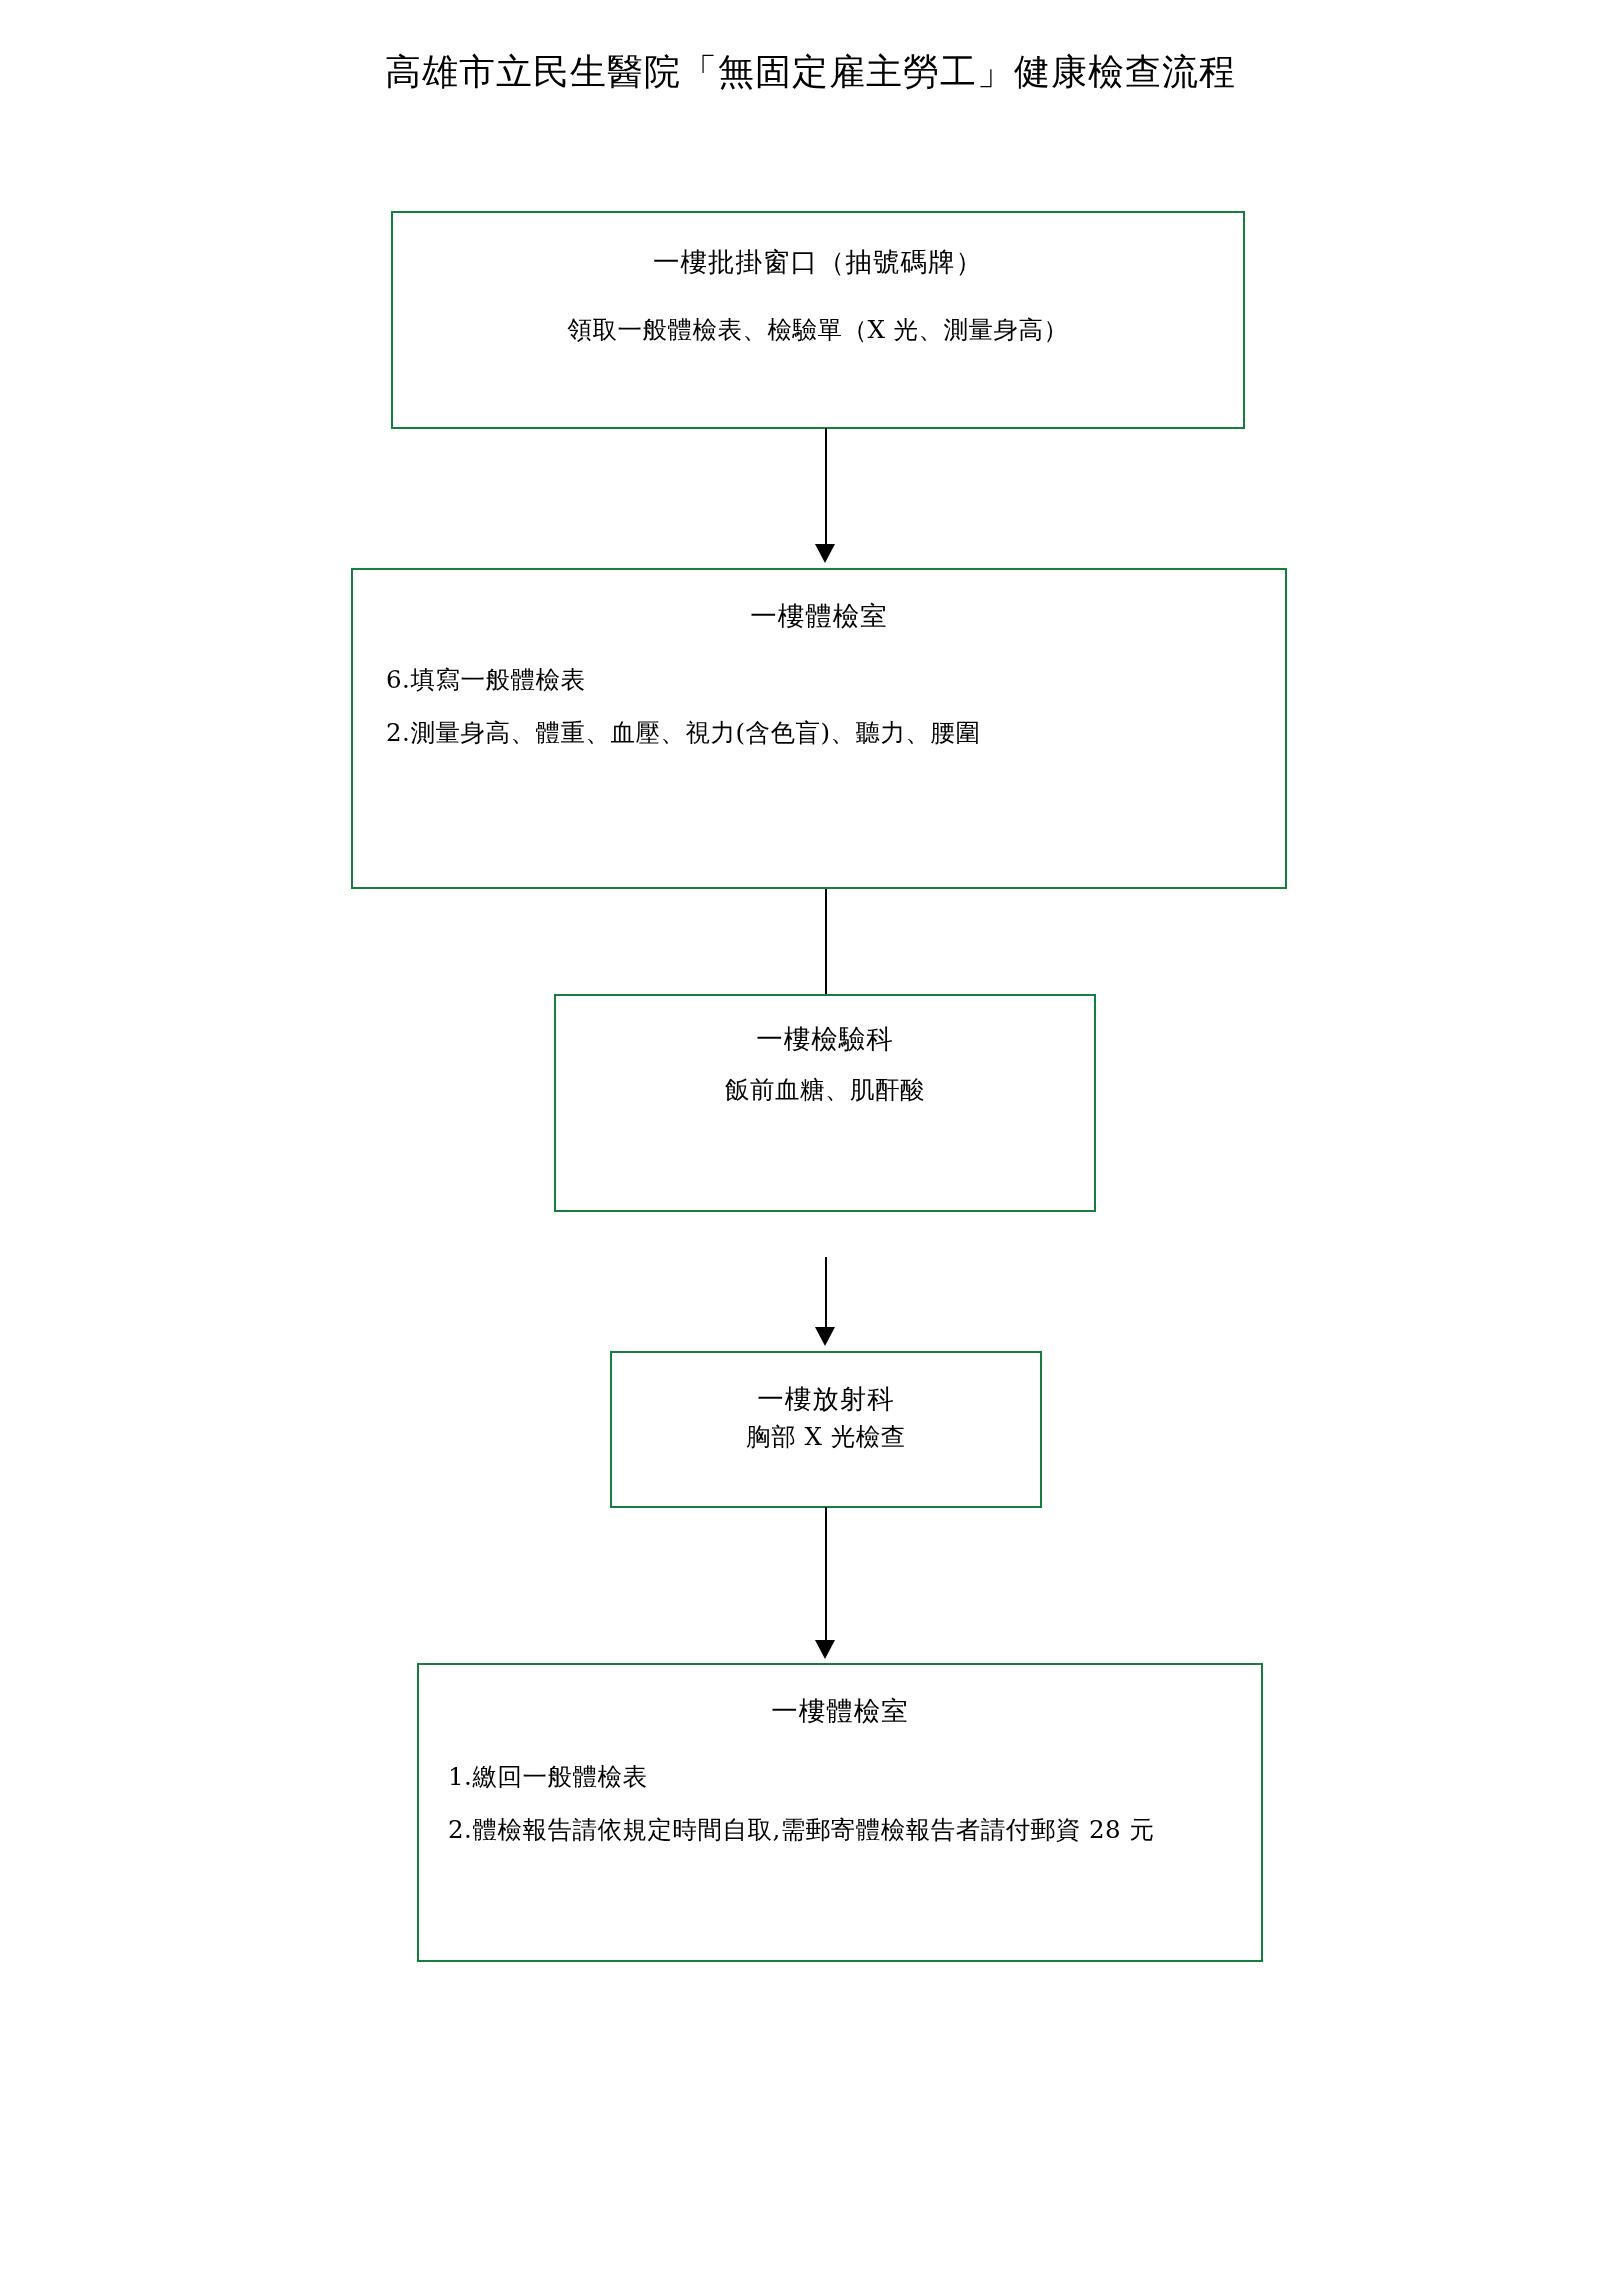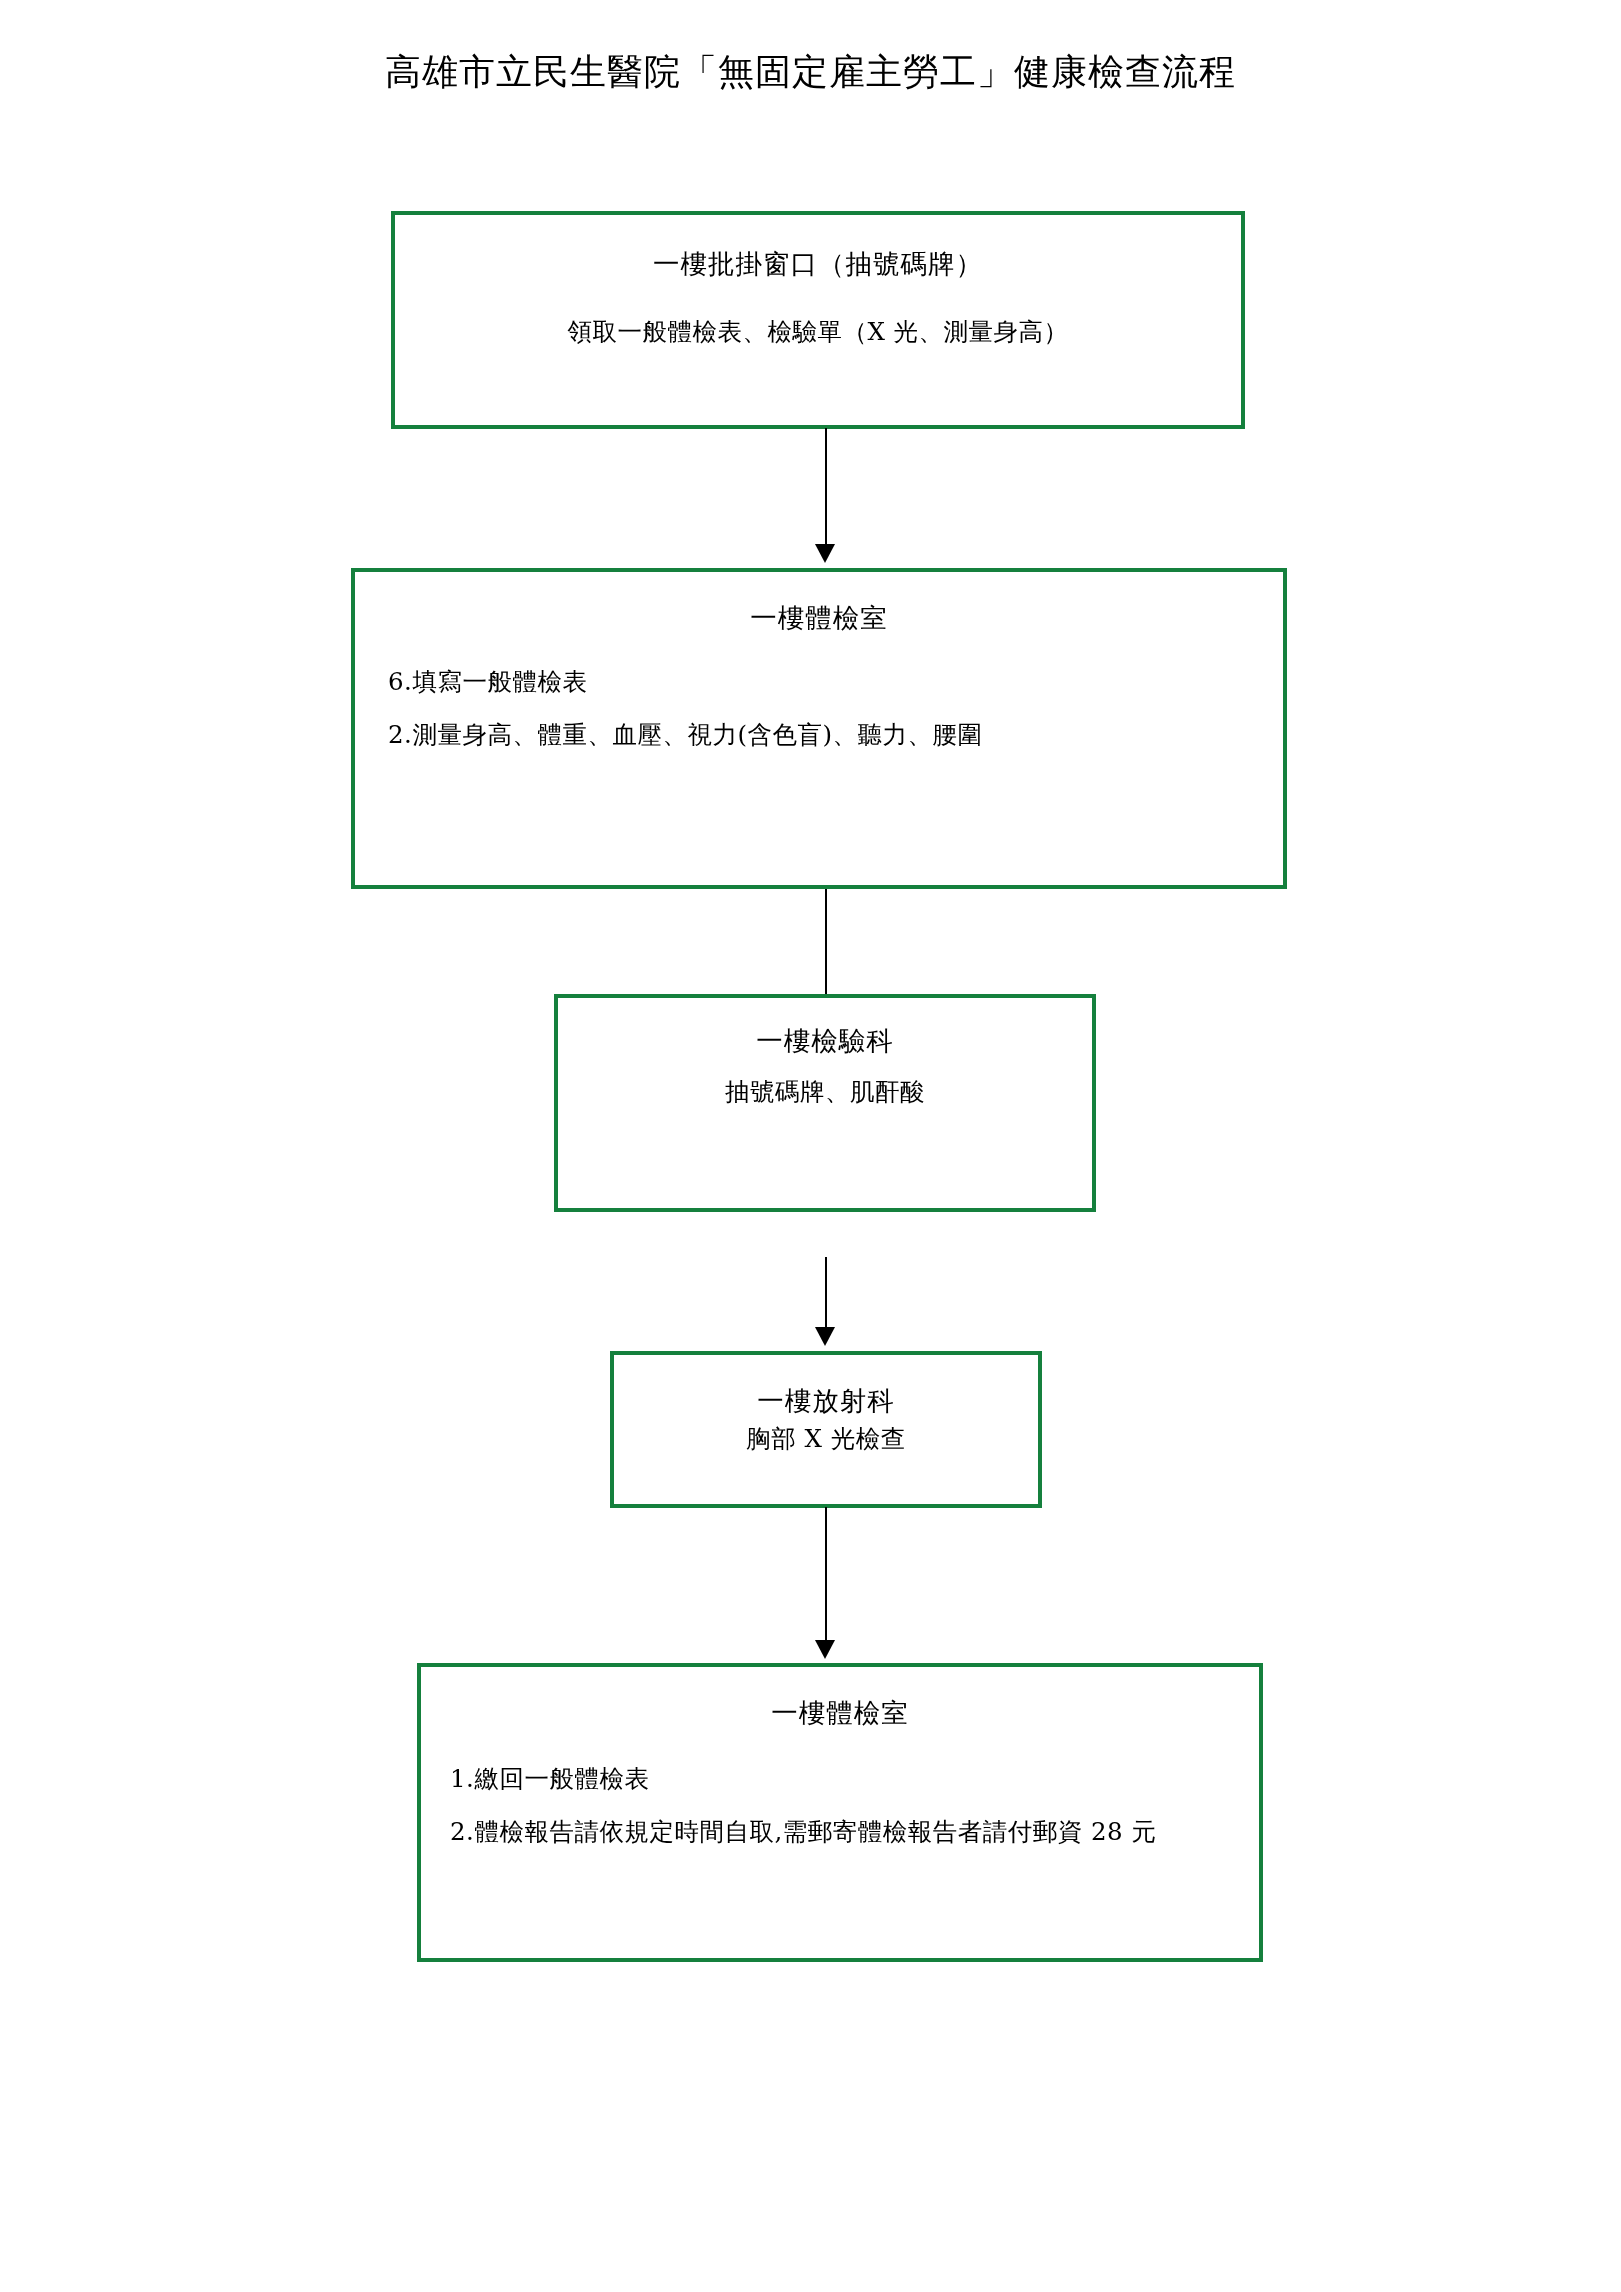--- a/index.html
+++ b/index.html
@@ -33,21 +33,21 @@
     font-size: 36px;
     line-height: 1.4;
     letter-spacing: 1px;
     font-family: "DejaVu Serif", "Liberation Serif", serif;
     white-space: nowrap;
   }
 
   
   .flow-box {
     position: absolute;
-    border: 4px solid #15803d;
+    border: 2px solid #15803d;
     box-sizing: border-box;
     background: #ffffff;
   }
   .box-heading {
     text-align: center;
     font-size: 26.5px;
     line-height: 1.5;
     letter-spacing: 1px;
   }
   .box-line-center {
@@ -157,21 +157,21 @@
       <span class="box-list-item">6.填寫一般體檢表</span>
       <span class="box-list-item">2.測量身高、體重、血壓、視力(含色盲)、聽力、腰圍</span>
     </div>
   </div>
 
   <div class="connector" id="conn-2"></div>
   <div class="arrow-head" id="arrow-2"></div>
 
   <div class="flow-box" id="box-3">
     <div class="box-heading">一樓檢驗科</div>
-    <div class="box-line-center">抽號碼牌、肌酐酸</div>
+    <div class="box-line-center">飯前血糖、肌酐酸</div>
   </div>
 
   <div class="connector" id="conn-3"></div>
   <div class="arrow-head" id="arrow-3"></div>
 
   <div class="flow-box" id="box-4">
     <div class="box-heading">一樓放射科</div>
     <div class="box-line-center">胸部 X 光檢查</div>
   </div>
 

